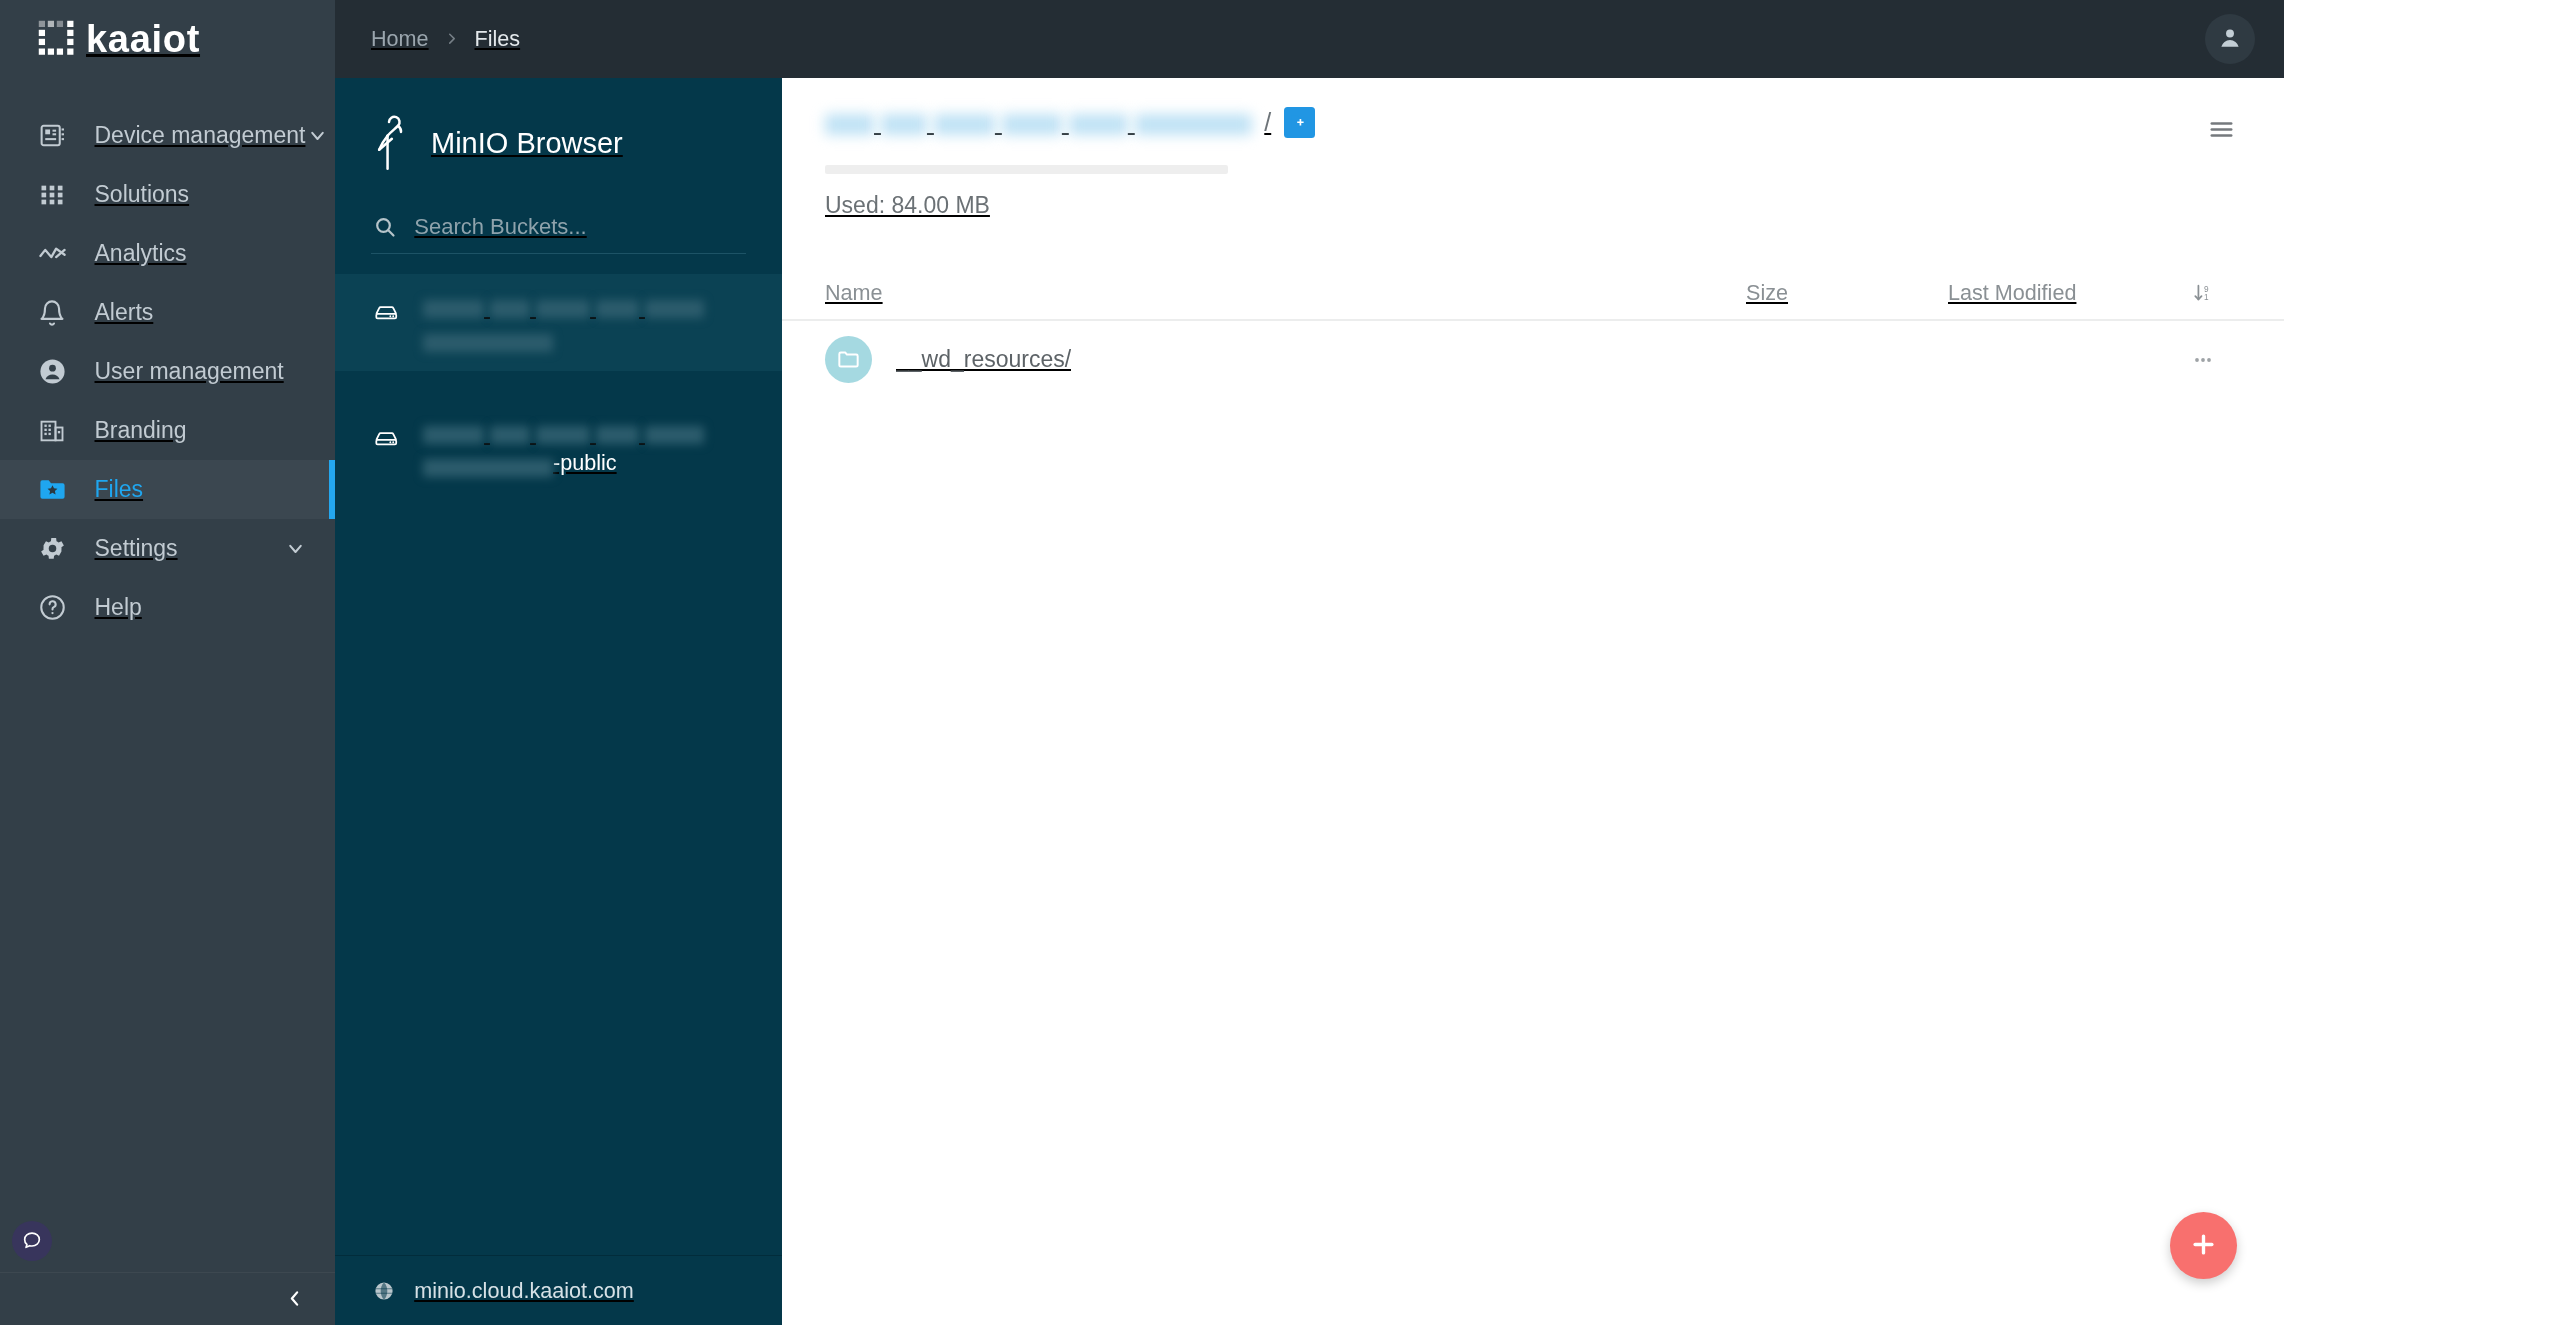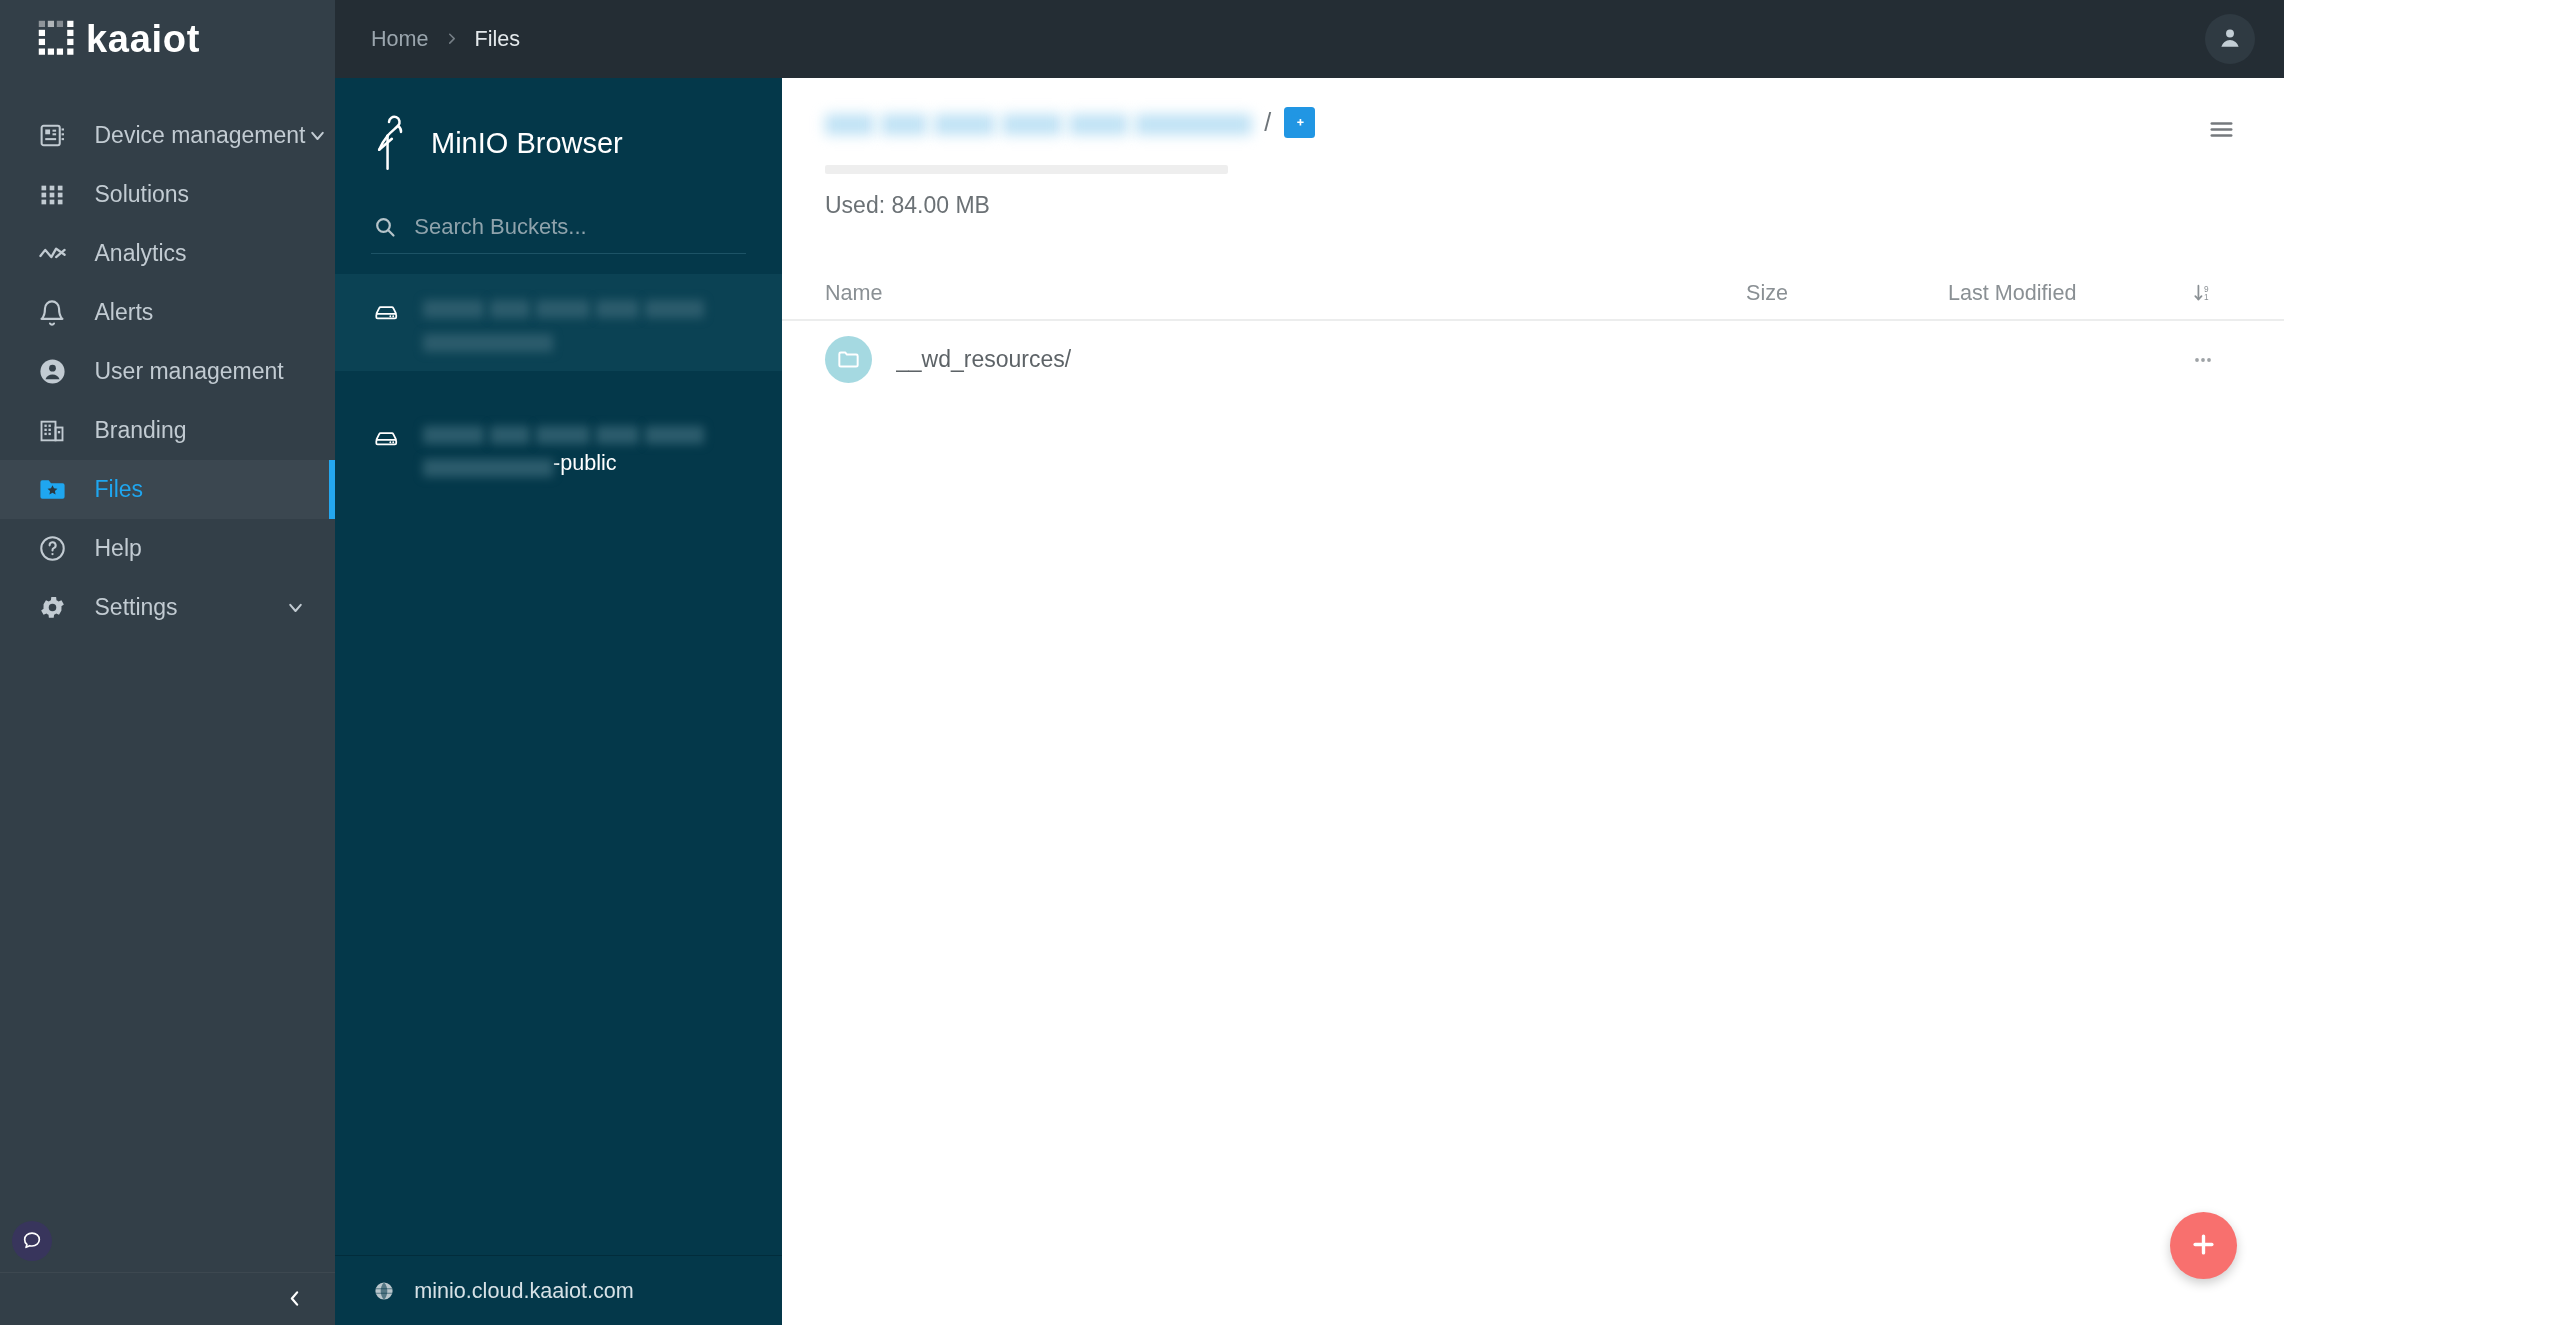--- a/index.html
+++ b/index.html
@@ -10,20 +10,21 @@
     overflow: hidden;
     background: #ffffff;
     font-family: "Liberation Sans", sans-serif;
   }
 
   #app {
     position: relative;
     width: 2284px;
     height: 1326px;
     display: flex;
+    text-decoration: underline;
   }
 
   
   .sidebar {
     width: 335px;
     height: 100%;
     background: #333f48;
     display: flex;
     flex-direction: column;
     position: relative;
@@ -491,42 +492,42 @@
           <svg width="29" height="29" viewBox="0 0 24 24">
             <path d="M2 6a1.6 1.6 0 0 1 1.6-1.6h5.2l2 2.4h9.6A1.6 1.6 0 0 1 22 8.4v9.6a1.6 1.6 0 0 1-1.6 1.6H3.6A1.6 1.6 0 0 1 2 18z" fill="#1fa6ef"></path>
             <path d="M12 8.4l1.25 2.6 2.85.35-2.1 1.95.56 2.8L12 14.75 9.44 16.1l.56-2.8-2.1-1.95 2.85-.35z" fill="#2b3840"></path>
           </svg>
         </span>
         <span class="nav-label">Files</span>
       </div>
 
       <div class="nav-item">
         <span class="nav-ico">
-          <svg width="29" height="29" viewBox="0 0 24 24" fill="none" stroke="#c2cbd2" stroke-width="1.7">
-            <circle cx="12" cy="12" r="9.3"></circle>
-            <path d="M9.6 9.4a2.5 2.5 0 1 1 3.4 2.3c-.7.3-1 .8-1 1.6v.4" stroke-linecap="round"></path>
-            <circle cx="12" cy="16.6" r="0.95" fill="#c2cbd2" stroke="none"></circle>
-          </svg>
-        </span>
-        <span class="nav-label">Help</span>
-      </div>
-
-      <div class="nav-item">
-        <span class="nav-ico">
           <svg width="29" height="29" viewBox="0 0 24 24" fill="#c2cbd2">
             <path d="M19.4 13a7.6 7.6 0 0 0 0-2l2-1.5-2-3.4-2.4 1a7.6 7.6 0 0 0-1.7-1L15 3.4h-4l-.3 2.6a7.6 7.6 0 0 0-1.7 1l-2.4-1-2 3.4L4.6 11a7.6 7.6 0 0 0 0 2l-2 1.5 2 3.4 2.4-1a7.6 7.6 0 0 0 1.7 1l.3 2.6h4l.3-2.6a7.6 7.6 0 0 0 1.7-1l2.4 1 2-3.4z"></path>
             <circle cx="12" cy="12" r="3.1" fill="#333f48"></circle>
           </svg>
         </span>
         <span class="nav-label">Settings</span>
         <span class="nav-chevron">
           <svg width="21" height="21" viewBox="0 0 24 24" fill="none" stroke="#c2cbd2" stroke-width="2.3" stroke-linecap="round" stroke-linejoin="round">
               <polyline points="6 9 12 16 18 9"></polyline>
             </svg>
         </span>
+      </div>
+
+      <div class="nav-item">
+        <span class="nav-ico">
+          <svg width="29" height="29" viewBox="0 0 24 24" fill="none" stroke="#c2cbd2" stroke-width="1.7">
+            <circle cx="12" cy="12" r="9.3"></circle>
+            <path d="M9.6 9.4a2.5 2.5 0 1 1 3.4 2.3c-.7.3-1 .8-1 1.6v.4" stroke-linecap="round"></path>
+            <circle cx="12" cy="16.6" r="0.95" fill="#c2cbd2" stroke="none"></circle>
+          </svg>
+        </span>
+        <span class="nav-label">Help</span>
       </div>
 
     </nav>
 
     <div class="sidebar-spacer"></div>
 
     <div class="chat-bubble">
       <span>
         <svg width="22" height="22" viewBox="0 0 24 24" fill="none" stroke="#ffffff" stroke-width="1.8" stroke-linecap="round" stroke-linejoin="round">
           <path d="M20 11.5c0 3.9-3.6 7-8 7a9.6 9.6 0 0 1-2.4-.3L5.5 20l1-3.1A6.6 6.6 0 0 1 4 11.5c0-3.9 3.6-7 8-7s8 3.1 8 7z"></path>

